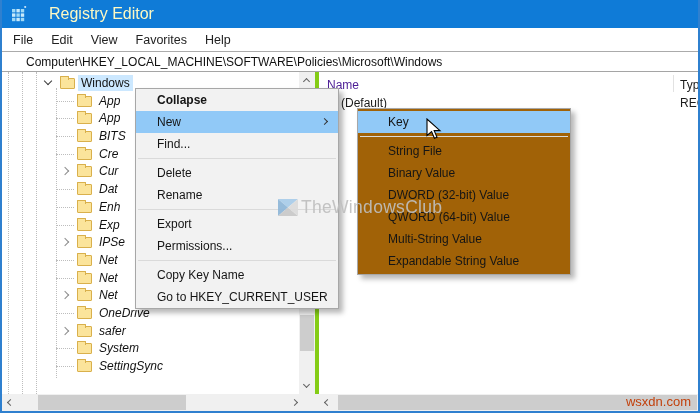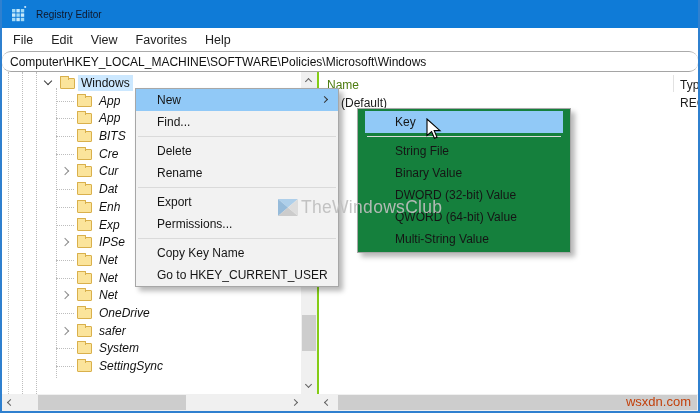--- a/index.html
+++ b/index.html
@@ -1,31 +1,31 @@
 <!DOCTYPE html>
 <html><head>
 <meta charset="utf-8">
 <style>
   * { margin:0; padding:0; box-sizing:border-box; }
   body { font-family:"Liberation Sans", sans-serif; background:#fff; }
   .window { position:relative; width:700px; height:413px; border:2px solid #2f80cf; border-top:none; background:#fff; overflow:hidden; }
 
   
   .titlebar { height:28px; background:#0f7bd7; display:flex; align-items:center; padding-left:9px; }
-  .titlebar .title { color:#0f172a; font-size:10px; margin-left:9px; }
+  .titlebar .title { color:#fef9c3; font-size:16px; margin-left:22px; }
 
   
   .menubar { height:23px; background:#fff; display:flex; align-items:center; padding-left:2px;text-align:right; }
   .menubar .mb-item { font-size:12.5px; color:#222; padding:2px 9px; }
 
   
-  .addressbar { height:21px; background:#fff; border-top:1px solid #ababab; border-bottom:1px solid #a5a5a5; display:flex; align-items:center; padding-left:8px; font-size:12px; color:#111;border-radius:9px; }
+  .addressbar { height:21px; background:#fff; border-top:1px solid #ababab; border-bottom:1px solid #a5a5a5; display:flex; align-items:center; padding-left:24px; font-size:12px; color:#111; }
 
   .main { display:flex; height:339px; position:relative; }
-  .left-pane { width:317px; border-right:2px solid #84cc16; position:relative; background:#fff; }
+  .left-pane { width:317px; border-right:4px solid #84cc16; position:relative; background:#fff; }
   .right-pane { flex:1; position:relative; background:#fff; overflow:hidden; }
 
   
   .tree-view { position:absolute; left:0; top:0; width:301px; height:322px; overflow:hidden; padding-top:2px; }
   .vg { position:absolute; top:0; bottom:0; border-left:1px dotted #bdbdbd; }
   .vg-child { position:absolute; left:54px; top:16px; height:290px; border-left:1px dotted #bdbdbd; }
   .trow { position:relative; height:17.7px; }
   .trow .label { position:absolute; top:1px; font-size:12px; color:#111; padding:1px 3px; white-space:nowrap; }
   .trow.lvl0 .label { left:76px; }
   .trow.lvl1 .label { left:94px;font-style:italic; }
@@ -47,30 +47,30 @@
   .rp-hscroll { position:absolute; left:0; bottom:0; width:100%; height:17px; background:#f0f0f0; }
   .sb-thumb-v { position:absolute; left:1px; width:14px; background:#cdcdcd; }
   .sb-thumb-h { position:absolute; top:1px; height:15px; background:#cdcdcd; }
   .sb-arrow { position:absolute; width:5px; height:5px; border-right:1.3px solid #616161; border-bottom:1.3px solid #616161; }
   .sb-up    { transform:rotate(-135deg); left:5px; top:7px; }
   .sb-down  { transform:rotate(45deg); left:5px; bottom:7px; }
   .sb-left  { transform:rotate(135deg); left:6px; top:6px; }
   .sb-right { transform:rotate(-45deg); right:6px; top:6px; }
 
   
-  .rp-header-name { position:absolute; left:8px; top:6px; font-size:12px; color:#4d7c0f; }
+  .rp-header-name { position:absolute; left:8px; top:6px; font-size:12px; color:#4c1d95; }
   .rp-header-type { position:absolute; left:361px; top:6px; font-size:12px; color:#1a1a1a; white-space:nowrap; }
   .rp-coldiv { position:absolute; left:354px; top:3px; height:17px; border-left:1px solid #e2e2e2; }
   .rp-row-icon { position:absolute; left:5px; top:25px; font-size:9px; font-weight:bold; color:#2a7ae2; font-style:italic; }
   .rp-row-name { position:absolute; left:22px; top:24px; font-size:12px; color:#1a1a1a; }
   .rp-row-type { position:absolute; left:361px; top:24px; font-size:12px; color:#1a1a1a; white-space:nowrap; }
 
   
   .ctxmenu { position:absolute; left:133px; top:88px; width:204px; background:#f2f2f2; border:1px solid #a7a7a7; box-shadow:4px 4px 5px rgba(0,0,0,.28); z-index:10; }
-  .submenu { position:absolute; left:355px; top:108px; width:214px; background:#15803d; border:1px solid #a7a7a7; box-shadow:4px 4px 5px rgba(0,0,0,.28); z-index:11; padding:2px 7px; }
+  .submenu { position:absolute; left:355px; top:108px; width:214px; background:#a16207; border:1px solid #a7a7a7; box-shadow:4px 4px 5px rgba(0,0,0,.28); z-index:11; padding:2px 0; }
   .mi { position:relative; height:22px; line-height:22px; padding-left:21px; font-size:12px; color:#151515; white-space:nowrap; }
   .submenu .mi { padding-left:30px; }
   .mi.bold { font-weight:bold; }
   .mi.hl { background:#91c9f7; }
   .msep { border-top:1px solid #dadada; margin:3px 2px; }
   .mi .subarrow { position:absolute; right:11px; top:8px; width:5px; height:5px; border-right:1.3px solid #333; border-bottom:1.3px solid #333; transform:rotate(-45deg); }
 
   
   .wm-center { position:absolute; left:276px; top:197px; display:flex; align-items:center; gap:3px; z-index:20; opacity:.92; }
   .wm-center .wm-text { font-size:17.5px; color:#bfbfbf; letter-spacing:.3px; }
@@ -234,20 +234,21 @@
 
       <div class="rp-hscroll">
         <span class="sb-arrow sb-left"></span>
         <div class="sb-thumb-h" style="left:19px;right:1px"></div>
       </div>
       <div class="wm-bottom">wsxdn.com</div>
     </div>
   </div>
 
   <div class="ctxmenu">
+    <div class="mi bold">Collapse</div>
     <div class="mi hl">
       <span>New</span>
       <span class="subarrow"></span>
     </div>
     <div class="mi">Find...</div>
     <div class="msep"></div>
     <div class="mi">Delete</div>
     <div class="mi">Rename</div>
     <div class="msep"></div>
     <div class="mi">Export</div>
@@ -258,20 +259,21 @@
   </div>
 
   <div class="submenu">
     <div class="mi hl">Key</div>
     <div class="msep"></div>
     <div class="mi">String File</div>
     <div class="mi">Binary Value</div>
     <div class="mi">DWORD (32-bit) Value</div>
     <div class="mi">QWORD (64-bit) Value</div>
     <div class="mi">Multi-String Value</div>
+    <div class="mi">Expandable String Value</div>
   </div>
 
   <div class="wm-center">
     <svg width="20" height="17" viewBox="0 0 20 17">
       <polygon points="0,0 20,0 10,8.5" fill="#a9cdea"></polygon>
       <polygon points="0,0 0,17 10,8.5" fill="#8fb7d9"></polygon>
       <polygon points="0,17 20,17 10,8.5" fill="#c9c9c9"></polygon>
       <polygon points="20,0 20,17 10,8.5" fill="#dcdcdc"></polygon>
     </svg>
     <span class="wm-text">TheWindowsClub</span>

